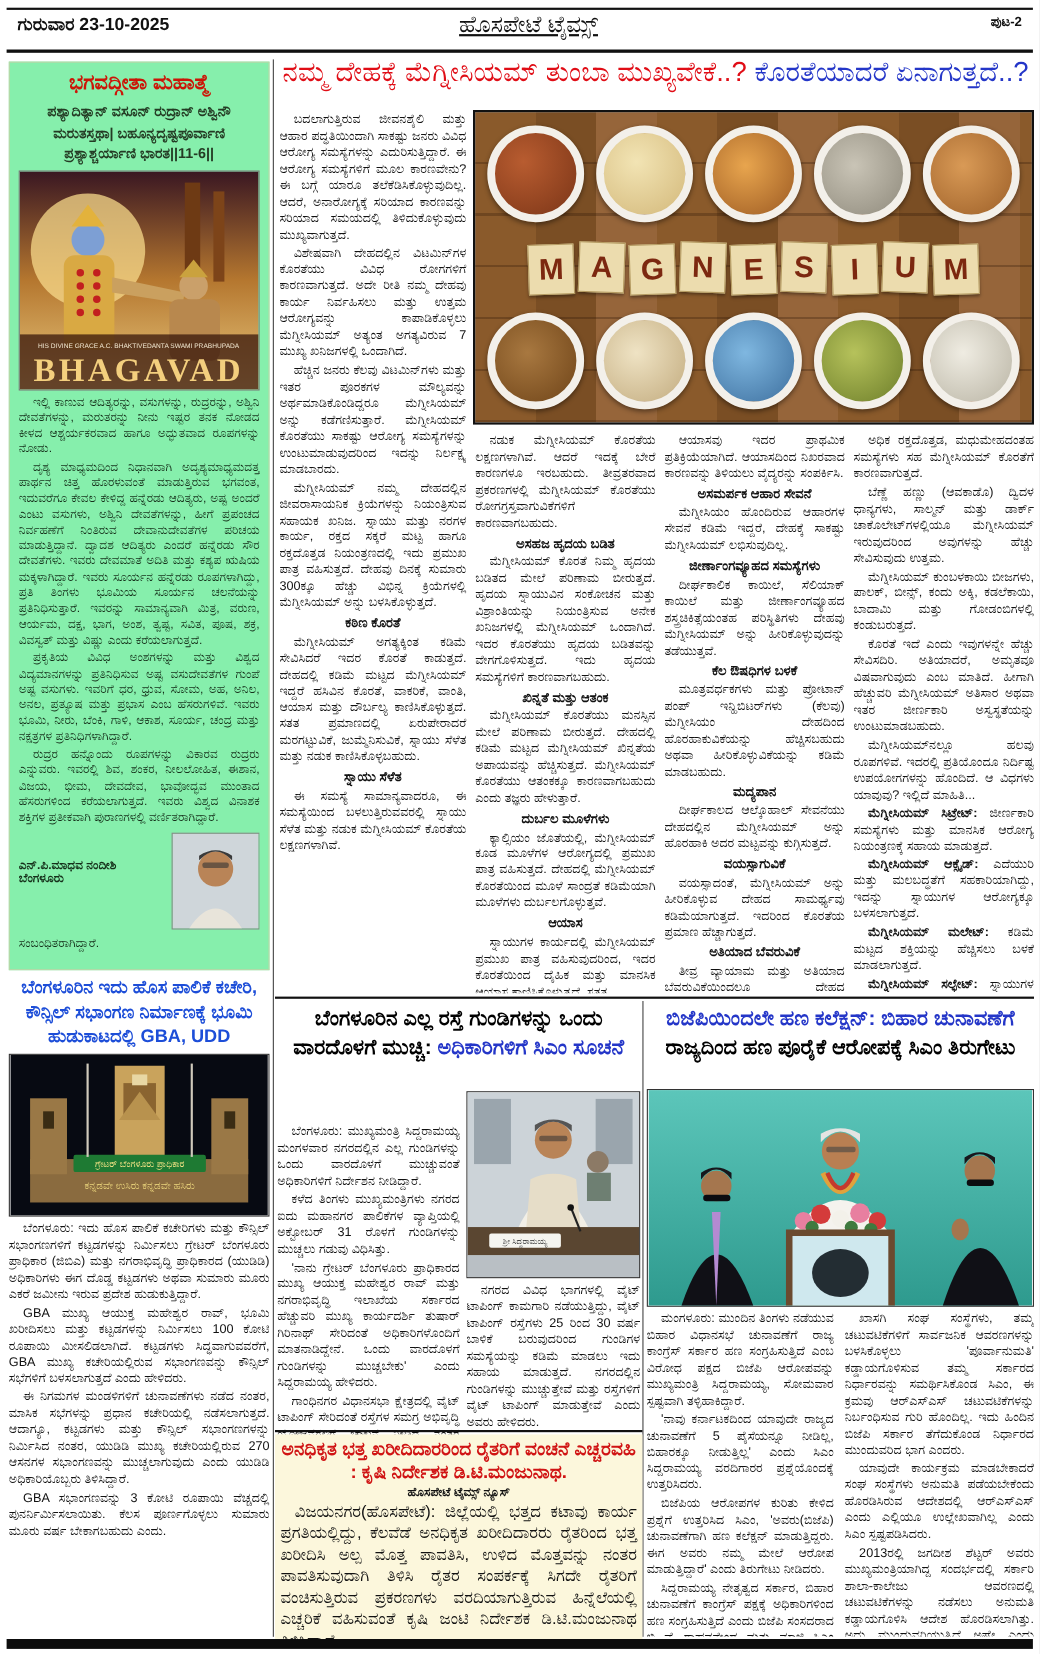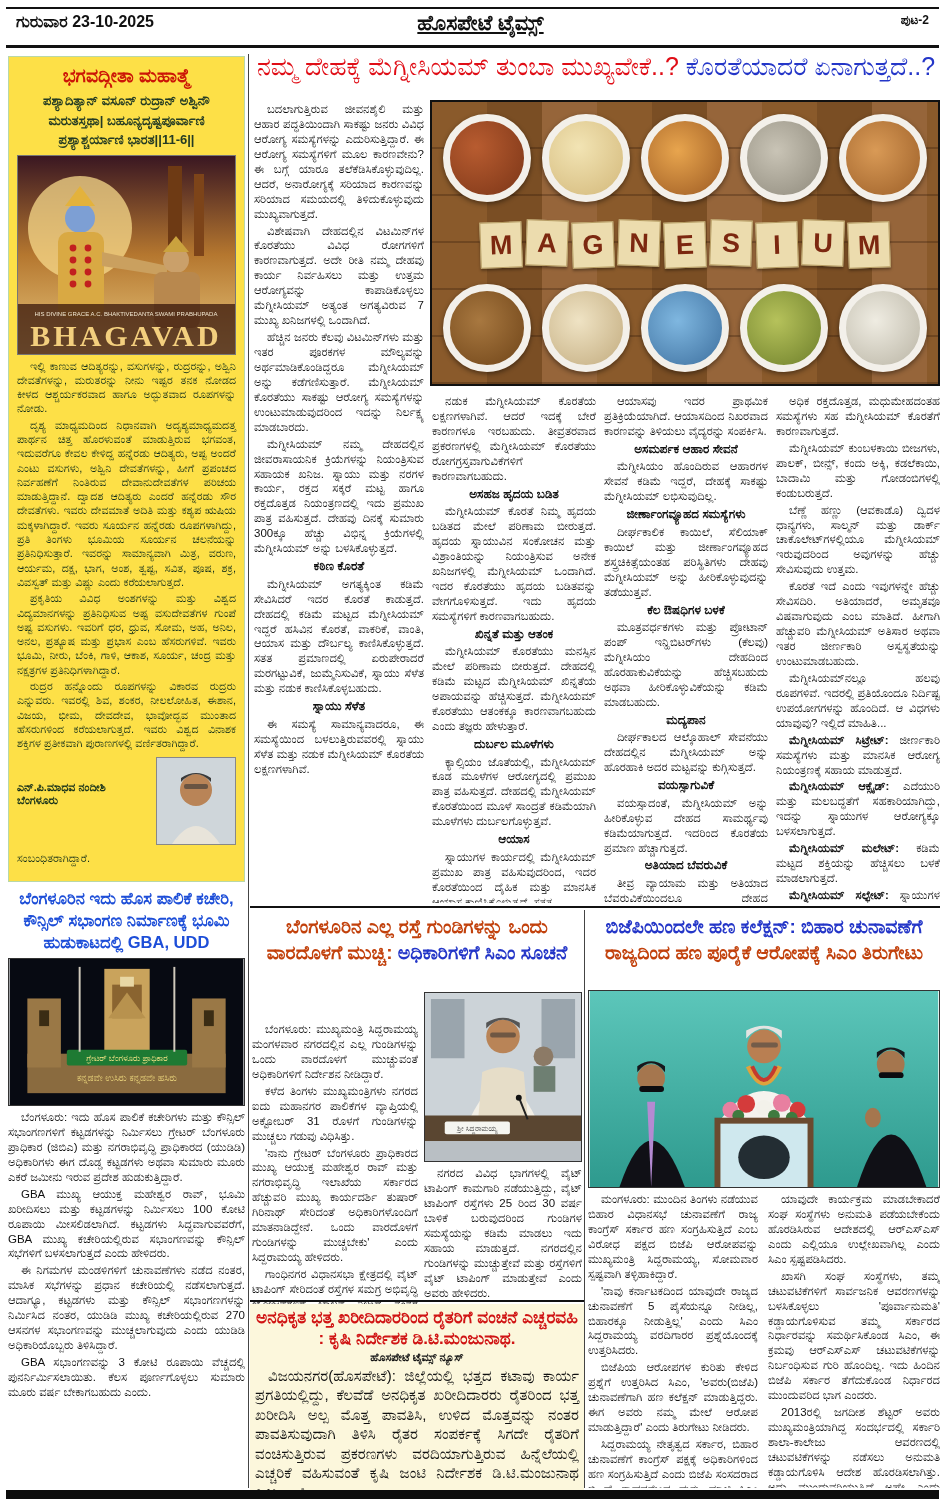--- a/index.html
+++ b/index.html
@@ -2,24 +2,24 @@
 <html><head>
 <meta charset="utf-8">
 <style>
   html,body{margin:0;padding:0;background:#e9e9e9;}
   .page{position:relative;width:945px;height:1504px;background:#ffffff;overflow:hidden;
         font-family:"Liberation Sans","DejaVu Sans",sans-serif;color:#111;}
   .abs{position:absolute;}
   .rule{background:#111;}
   
   .hdr-date{left:16px;top:13px;font-size:16px;font-weight:bold;}
-  .hdr-mast{left:16px;right:0;top:11px;text-align:center;font-size:21px;font-weight:bold;text-decoration:underline;}
+  .hdr-mast{left:16px;right:0;top:11px;text-align:center;font-size:21px;font-weight:normal;text-decoration:underline;}
   .hdr-page{right:16px;top:13px;font-size:12px;font-weight:bold;}
   
-  .gita-panel{left:8px;top:56px;width:237px;height:826px;background:#fde047;border:1px solid #b9d8a8;
+  .gita-panel{left:8px;top:56px;width:237px;height:826px;background:#86efac;border:1px solid #b9d8a8;
               box-sizing:border-box;padding:6px 8px;overflow:hidden;}
   .gita-title{text-align:center;color:#cc1507;font-size:19px;font-weight:bold;margin:2px 0 4px;}
   .gita-verse{text-align:center;font-size:13px;font-weight:bold;color:#243b24;line-height:1.5;margin-bottom:5px;}
   .gita-img{display:block;margin:0 auto 4px;border:1px solid #777;}
   .gita-flow{font-size:11px;line-height:1.3;text-align:justify;color:#15301a;}
   .author-wrap{overflow:hidden;margin:4px 0;}
   .author-photo{float:right;margin:2px 0 2px 6px;border:1px solid #888;}
   .author-name{font-weight:bold;font-size:11px;color:#15301a;padding-top:26px;}
   
   .col{overflow:hidden;font-size:11.5px;line-height:1.3;text-align:justify;}
@@ -49,21 +49,21 @@
   .tiles{position:absolute;left:0;right:0;top:118px;text-align:center;}
   .tile{display:inline-block;width:40px;height:44px;margin:0 2px;background:#ecdcae;border:1px solid #b59b62;
         color:#7c2810;font-weight:bold;font-size:27px;line-height:44px;text-align:center;
         box-shadow:0 2px 3px rgba(0,0,0,.4);}
   .tile:nth-child(odd){transform:rotate(-2deg) translateY(2px);}
   .tile:nth-child(even){transform:rotate(2deg);}
   
   .gba-head{left:8px;top:888px;width:237px;text-align:center;color:#1d4ed8;font-weight:bold;
             font-size:16.5px;line-height:1.32;}
   .sec-head{position:absolute;text-align:center;font-weight:bold;font-size:19px;line-height:1.35;}
-  .sec-head .red{color:#c2410c;}
+  .sec-head .red{color:#000000;}
   .sec-head .blue{color:#2436c8;}
   .yellow-strip{left:250px;top:1304px;width:334px;height:186px;background:#fcf7dc;box-sizing:border-box;
                 padding:3px 5px;overflow:hidden;}
   .ys-head{color:#d01414;font-weight:bold;font-size:17px;text-align:center;line-height:1.25;}
   .ys-by{font-weight:bold;font-size:11px;text-align:center;margin:1px 0 2px;}
   .ys-body{font-size:15px;line-height:1.3;text-align:justify;}
   .photo-frame{border:1px solid #333;box-sizing:border-box;}
   .bottom-bar{left:6px;top:1490px;width:933px;height:9px;background:#0d0d0d;}
 </style>
 </head>
@@ -187,22 +187,22 @@
       <div class="para">ಮೂತ್ರವರ್ಧಕಗಳು ಮತ್ತು ಪ್ರೋಟಾನ್ ಪಂಪ್ ಇನ್ಹಿಬಿಟರ್‌ಗಳು (ಕೆಲವು) ಮೆಗ್ನೀಸಿಯಂ ದೇಹದಿಂದ ಹೊರಹಾಕುವಿಕೆಯನ್ನು ಹೆಚ್ಚಿಸಬಹುದು ಅಥವಾ ಹೀರಿಕೊಳ್ಳುವಿಕೆಯನ್ನು ಕಡಿಮೆ ಮಾಡಬಹುದು.</div>
       <div class="sub-head">ಮದ್ಯಪಾನ</div>
       <div class="para">ದೀರ್ಘಕಾಲದ ಆಲ್ಕೊಹಾಲ್ ಸೇವನೆಯು ದೇಹದಲ್ಲಿನ ಮೆಗ್ನೀಸಿಯಮ್ ಅನ್ನು ಹೊರಹಾಕಿ ಅದರ ಮಟ್ಟವನ್ನು ಕುಗ್ಗಿಸುತ್ತದೆ.</div>
       <div class="sub-head">ವಯಸ್ಸಾಗುವಿಕೆ</div>
       <div class="para">ವಯಸ್ಸಾದಂತೆ, ಮೆಗ್ನೀಸಿಯಮ್ ಅನ್ನು ಹೀರಿಕೊಳ್ಳುವ ದೇಹದ ಸಾಮರ್ಥ್ಯವು ಕಡಿಮೆಯಾಗುತ್ತದೆ. ಇದರಿಂದ ಕೊರತೆಯ ಪ್ರಮಾಣ ಹೆಚ್ಚಾಗುತ್ತದೆ.</div>
       <div class="sub-head">ಅತಿಯಾದ ಬೆವರುವಿಕೆ</div>
       <div class="para">ತೀವ್ರ ವ್ಯಾಯಾಮ ಮತ್ತು ಅತಿಯಾದ ಬೆವರುವಿಕೆಯಿಂದಲೂ ದೇಹದ ಮೆಗ್ನೀಸಿಯಮ್ ನಷ್ಟವಾಗಿ ಕೊರತೆ ಕಾಣಿಸಿಕೊಳ್ಳಬಹುದು.</div>
     </div>
   <div class="abs col" style="left:776px;top:394px;width:164px;height:509px;">
       <div class="para">ಅಧಿಕ ರಕ್ತದೊತ್ತಡ, ಮಧುಮೇಹದಂತಹ ಸಮಸ್ಯೆಗಳು ಸಹ ಮೆಗ್ನೀಸಿಯಮ್ ಕೊರತೆಗೆ ಕಾರಣವಾಗುತ್ತದೆ.</div>
+      <div class="para">ಬೆಣ್ಣೆ ಹಣ್ಣು (ಆವಕಾಡೊ) ದ್ವಿದಳ ಧಾನ್ಯಗಳು, ಸಾಲ್ಮನ್ ಮತ್ತು ಡಾರ್ಕ್ ಚಾಕೊಲೇಟ್‌ಗಳಲ್ಲಿಯೂ ಮೆಗ್ನೀಸಿಯಮ್ ಇರುವುದರಿಂದ ಅವುಗಳನ್ನು ಹೆಚ್ಚು ಸೇವಿಸುವುದು ಉತ್ತಮ.</div>
       <div class="para">ಮೆಗ್ನೀಸಿಯಮ್ ಕುಂಬಳಕಾಯಿ ಬೀಜಗಳು, ಪಾಲಕ್, ಬೀನ್ಸ್, ಕಂದು ಅಕ್ಕಿ, ಕಡಲೆಕಾಯಿ, ಬಾದಾಮಿ ಮತ್ತು ಗೋಡಂಬಿಗಳಲ್ಲಿ ಕಂಡುಬರುತ್ತದೆ.</div>
-      <div class="para">ಬೆಣ್ಣೆ ಹಣ್ಣು (ಆವಕಾಡೊ) ದ್ವಿದಳ ಧಾನ್ಯಗಳು, ಸಾಲ್ಮನ್ ಮತ್ತು ಡಾರ್ಕ್ ಚಾಕೊಲೇಟ್‌ಗಳಲ್ಲಿಯೂ ಮೆಗ್ನೀಸಿಯಮ್ ಇರುವುದರಿಂದ ಅವುಗಳನ್ನು ಹೆಚ್ಚು ಸೇವಿಸುವುದು ಉತ್ತಮ.</div>
       <div class="para">ಕೊರತೆ ಇದೆ ಎಂದು ಇವುಗಳನ್ನೇ ಹೆಚ್ಚು ಸೇವಿಸದಿರಿ. ಅತಿಯಾದರೆ, ಅಮೃತವೂ ವಿಷವಾಗುವುದು ಎಂಬ ಮಾತಿದೆ. ಹೀಗಾಗಿ ಹೆಚ್ಚುವರಿ ಮೆಗ್ನೀಸಿಯಮ್ ಅತಿಸಾರ ಅಥವಾ ಇತರ ಜೀರ್ಣಕಾರಿ ಅಸ್ವಸ್ಥತೆಯನ್ನು ಉಂಟುಮಾಡಬಹುದು.</div>
       <div class="para">ಮೆಗ್ನೀಸಿಯಮ್‌ನಲ್ಲೂ ಹಲವು ರೂಪಗಳಿವೆ. ಇದರಲ್ಲಿ ಪ್ರತಿಯೊಂದೂ ನಿರ್ದಿಷ್ಟ ಉಪಯೋಗಗಳನ್ನು ಹೊಂದಿದೆ. ಆ ವಿಧಗಳು ಯಾವುವು? ಇಲ್ಲಿದೆ ಮಾಹಿತಿ...</div>
       <div class="para"><b class="lead">ಮೆಗ್ನೀಸಿಯಮ್ ಸಿಟ್ರೇಟ್: </b>ಜೀರ್ಣಕಾರಿ ಸಮಸ್ಯೆಗಳು ಮತ್ತು ಮಾನಸಿಕ ಆರೋಗ್ಯ ನಿಯಂತ್ರಣಕ್ಕೆ ಸಹಾಯ ಮಾಡುತ್ತದೆ.</div>
       <div class="para"><b class="lead">ಮೆಗ್ನೀಸಿಯಮ್ ಆಕ್ಸೈಡ್: </b>ಎದೆಯುರಿ ಮತ್ತು ಮಲಬದ್ಧತೆಗೆ ಸಹಕಾರಿಯಾಗಿದ್ದು, ಇದನ್ನು ಸ್ನಾಯುಗಳ ಆರೋಗ್ಯಕ್ಕೂ ಬಳಸಲಾಗುತ್ತದೆ.</div>
       <div class="para"><b class="lead">ಮೆಗ್ನೀಸಿಯಮ್ ಮಲೇಟ್: </b>ಕಡಿಮೆ ಮಟ್ಟದ ಶಕ್ತಿಯನ್ನು ಹೆಚ್ಚಿಸಲು ಬಳಕೆ ಮಾಡಲಾಗುತ್ತದೆ.</div>
       <div class="para"><b class="lead">ಮೆಗ್ನೀಸಿಯಮ್ ಸಲ್ಫೇಟ್: </b>ಸ್ನಾಯುಗಳ ಒತ್ತಡವನ್ನು ಕಡಿಮೆ ಮಾಡುತ್ತದೆ, ಒತ್ತಡ ನಿವಾರಣೆಗೂ ಬಳಕೆ ಮಾಡಬಹುದಾಗಿದೆ.</div>
     </div>
 
   <div class="abs gba-head">ಬೆಂಗಳೂರಿನ ಇದು ಹೊಸ ಪಾಲಿಕೆ ಕಚೇರಿ, ಕೌನ್ಸಿಲ್ ಸಭಾಂಗಣ ನಿರ್ಮಾಣಕ್ಕೆ ಭೂಮಿ ಹುಡುಕಾಟದಲ್ಲಿ GBA, UDD</div>
   <svg class="abs photo-frame" style="left:8px;top:958px;" width="237" height="148" viewBox="0 0 237 148">
@@ -315,19 +315,19 @@
     <rect x="132" y="134" width="88" height="64" fill="#cfe8ee"></rect>
     <ellipse cx="176" cy="168" rx="26" ry="22" fill="#232d33"></ellipse>
   </svg>
   <div class="abs col" style="left:588px;top:1192px;width:170px;height:296px;">
       <div class="para">ಮಂಗಳೂರು: ಮುಂದಿನ ತಿಂಗಳು ನಡೆಯುವ ಬಿಹಾರ ವಿಧಾನಸಭೆ ಚುನಾವಣೆಗೆ ರಾಜ್ಯ ಕಾಂಗ್ರೆಸ್ ಸರ್ಕಾರ ಹಣ ಸಂಗ್ರಹಿಸುತ್ತಿದೆ ಎಂಬ ವಿರೋಧ ಪಕ್ಷದ ಬಿಜೆಪಿ ಆರೋಪವನ್ನು ಮುಖ್ಯಮಂತ್ರಿ ಸಿದ್ದರಾಮಯ್ಯ, ಸೋಮವಾರ ಸ್ಪಷ್ಟವಾಗಿ ತಳ್ಳಿಹಾಕಿದ್ದಾರೆ.</div>
       <div class="para">'ನಾವು ಕರ್ನಾಟಕದಿಂದ ಯಾವುದೇ ರಾಜ್ಯದ ಚುನಾವಣೆಗೆ 5 ಪೈಸೆಯನ್ನೂ ನೀಡಿಲ್ಲ, ಬಿಹಾರಕ್ಕೂ ನೀಡುತ್ತಿಲ್ಲ' ಎಂದು ಸಿಎಂ ಸಿದ್ದರಾಮಯ್ಯ ವರದಿಗಾರರ ಪ್ರಶ್ನೆಯೊಂದಕ್ಕೆ ಉತ್ತರಿಸಿದರು.</div>
       <div class="para">ಬಿಜೆಪಿಯ ಆರೋಪಗಳ ಕುರಿತು ಕೇಳಿದ ಪ್ರಶ್ನೆಗೆ ಉತ್ತರಿಸಿದ ಸಿಎಂ, 'ಅವರು(ಬಿಜೆಪಿ) ಚುನಾವಣೆಗಾಗಿ ಹಣ ಕಲೆಕ್ಷನ್ ಮಾಡುತ್ತಿದ್ದರು. ಈಗ ಅವರು ನಮ್ಮ ಮೇಲೆ ಆರೋಪ ಮಾಡುತ್ತಿದ್ದಾರೆ' ಎಂದು ತಿರುಗೇಟು ನೀಡಿದರು.</div>
       <div class="para">ಸಿದ್ದರಾಮಯ್ಯ ನೇತೃತ್ವದ ಸರ್ಕಾರ, ಬಿಹಾರ ಚುನಾವಣೆಗೆ ಕಾಂಗ್ರೆಸ್ ಪಕ್ಷಕ್ಕೆ ಅಧಿಕಾರಿಗಳಿಂದ ಹಣ ಸಂಗ್ರಹಿಸುತ್ತಿದೆ ಎಂದು ಬಿಜೆಪಿ ಸಂಸದರಾದ ಬಿ ವೈ ರಾಘವನೇಂದ್ರ ಮತ್ತು ಮಾಜಿ ಸಿಎಂ ಜಗದೀಶ್ ಶೆಟ್ಟರ್ ಅವರು ಆರೋಪಿಸಿದ್ದಾರೆ.</div>
     </div>
   <div class="abs col" style="left:768px;top:1192px;width:172px;height:296px;">
+      <div class="para">ಖಾಸಗಿ ಸಂಘ ಸಂಸ್ಥೆಗಳು, ತಮ್ಮ ಚಟುವಟಿಕೆಗಳಿಗೆ ಸಾರ್ವಜನಿಕ ಆವರಣಗಳನ್ನು ಬಳಸಿಕೊಳ್ಳಲು 'ಪೂರ್ವಾನುಮತಿ' ಕಡ್ಡಾಯಗೊಳಿಸುವ ತಮ್ಮ ಸರ್ಕಾರದ ನಿರ್ಧಾರವನ್ನು ಸಮರ್ಥಿಸಿಕೊಂಡ ಸಿಎಂ, ಈ ಕ್ರಮವು ಆರ್‌ಎಸ್‌ಎಸ್ ಚಟುವಟಿಕೆಗಳನ್ನು ನಿರ್ಬಂಧಿಸುವ ಗುರಿ ಹೊಂದಿಲ್ಲ. ಇದು ಹಿಂದಿನ ಬಿಜೆಪಿ ಸರ್ಕಾರ ತೆಗೆದುಕೊಂಡ ನಿರ್ಧಾರದ ಮುಂದುವರಿದ ಭಾಗ ಎಂದರು.</div>
       <div class="para">ಯಾವುದೇ ಕಾರ್ಯಕ್ರಮ ಮಾಡಬೇಕಾದರೆ ಸಂಘ ಸಂಸ್ಥೆಗಳು ಅನುಮತಿ ಪಡೆಯಬೇಕೆಂದು ಹೊರಡಿಸಿರುವ ಆದೇಶದಲ್ಲಿ ಆರ್‌ಎಸ್‌ಎಸ್ ಎಂದು ಎಲ್ಲಿಯೂ ಉಲ್ಲೇಖವಾಗಿಲ್ಲ ಎಂದು ಸಿಎಂ ಸ್ಪಷ್ಟಪಡಿಸಿದರು.</div>
-      <div class="para">ಖಾಸಗಿ ಸಂಘ ಸಂಸ್ಥೆಗಳು, ತಮ್ಮ ಚಟುವಟಿಕೆಗಳಿಗೆ ಸಾರ್ವಜನಿಕ ಆವರಣಗಳನ್ನು ಬಳಸಿಕೊಳ್ಳಲು 'ಪೂರ್ವಾನುಮತಿ' ಕಡ್ಡಾಯಗೊಳಿಸುವ ತಮ್ಮ ಸರ್ಕಾರದ ನಿರ್ಧಾರವನ್ನು ಸಮರ್ಥಿಸಿಕೊಂಡ ಸಿಎಂ, ಈ ಕ್ರಮವು ಆರ್‌ಎಸ್‌ಎಸ್ ಚಟುವಟಿಕೆಗಳನ್ನು ನಿರ್ಬಂಧಿಸುವ ಗುರಿ ಹೊಂದಿಲ್ಲ. ಇದು ಹಿಂದಿನ ಬಿಜೆಪಿ ಸರ್ಕಾರ ತೆಗೆದುಕೊಂಡ ನಿರ್ಧಾರದ ಮುಂದುವರಿದ ಭಾಗ ಎಂದರು.</div>
       <div class="para">2013ರಲ್ಲಿ ಜಗದೀಶ ಶೆಟ್ಟರ್ ಅವರು ಮುಖ್ಯಮಂತ್ರಿಯಾಗಿದ್ದ ಸಂದರ್ಭದಲ್ಲಿ ಸರ್ಕಾರಿ ಶಾಲಾ-ಕಾಲೇಜು ಆವರಣದಲ್ಲಿ ಚಟುವಟಿಕೆಗಳನ್ನು ನಡೆಸಲು ಅನುಮತಿ ಕಡ್ಡಾಯಗೊಳಿಸಿ ಆದೇಶ ಹೊರಡಿಸಲಾಗಿತ್ತು. ಅದು ಮುಂದುವರಿಯುತ್ತಿದೆ ಅಷ್ಟೇ ಎಂದು ಹೇಳಿದರು.</div>
     </div>
 
   <div class="abs bottom-bar"></div>
 </div>
 
 </body></html>

